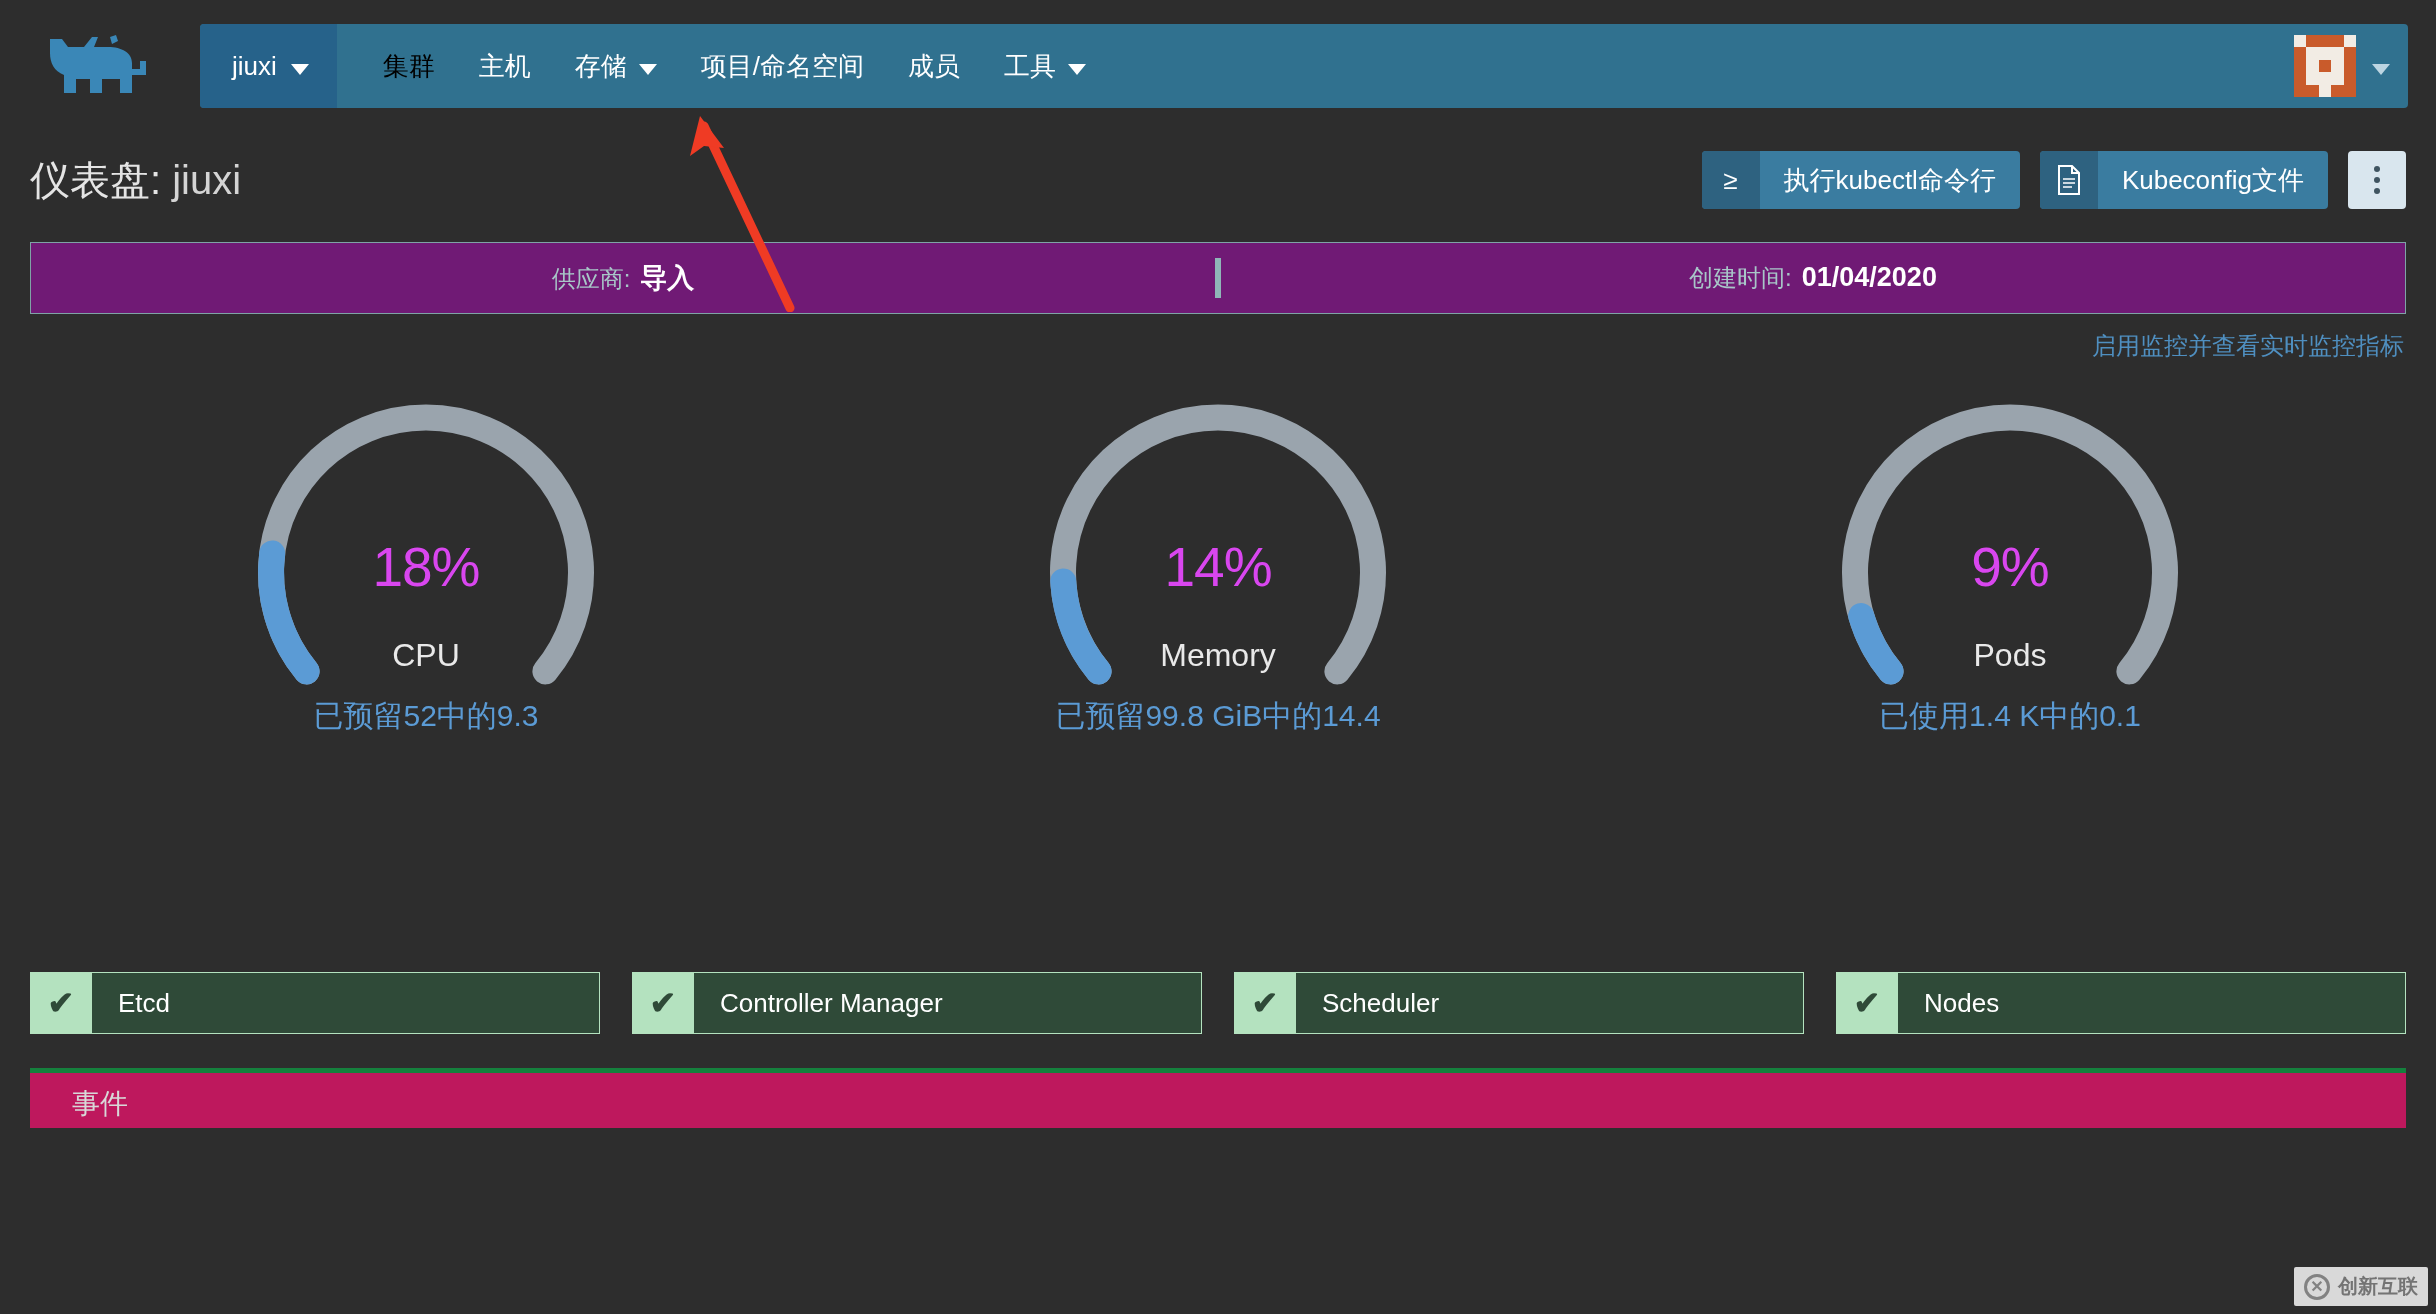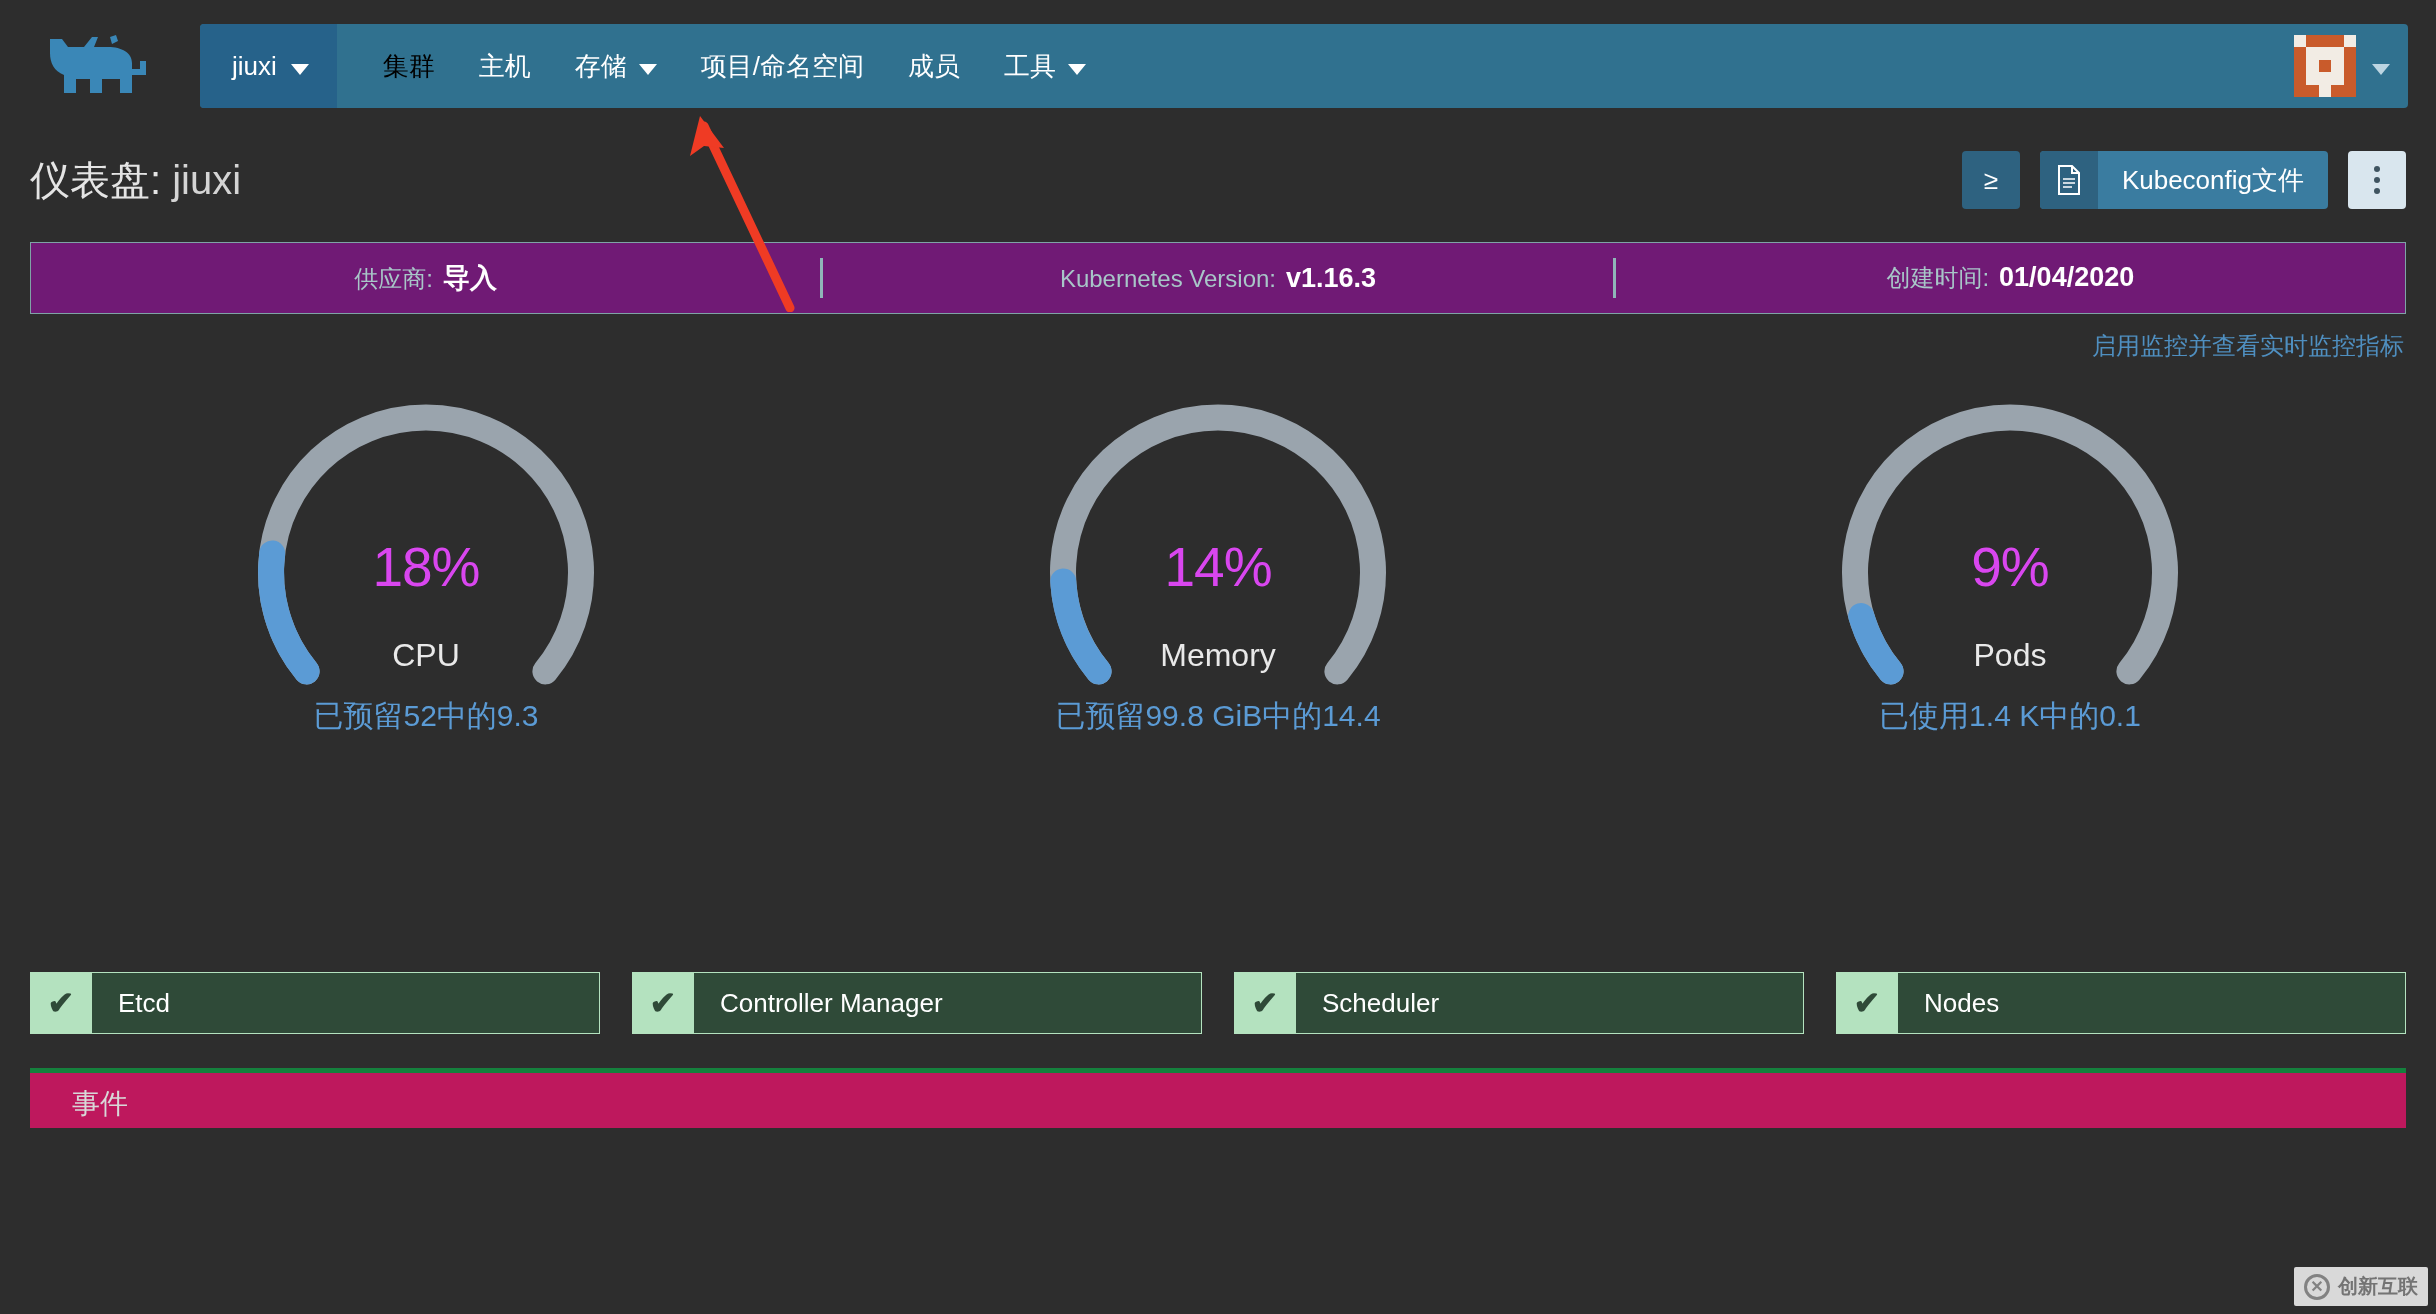--- a/index.html
+++ b/index.html
@@ -304,20 +304,21 @@
 <div class="pagehead">
   <div class="pagetitle">
     <span>仪表盘</span><span>: </span><span class="dim">jiuxi</span>
   </div>
 
   <div class="actions">
     <div class="btn">
       <div class="bico">
         <span>≥</span>
       </div>
+      <div class="blabel">执行kubectl命令行</div>
     </div>
 
     <div class="btn">
       <div class="bico">
         <svg width="24" height="30" viewBox="0 0 24 30">
           <path d="M2 1 h13 l7 7 v21 h-20 z" fill="none" stroke="#ffffff" stroke-width="2"></path>
           <path d="M15 1 v7 h7" fill="none" stroke="#ffffff" stroke-width="2"></path>
           <path d="M6 14 h12 M6 18 h12 M6 22 h9" stroke="#ffffff" stroke-width="1.6"></path>
         </svg>
       </div>
@@ -331,24 +332,20 @@
     </div>
   </div>
 </div>
 
 <div class="infobar">
   <div class="infocell">
     <span class="infolabel">供应商:</span>
     <span class="infoval">导入</span>
   </div>
   <div class="vsep"></div>
-  <div class="infocell">
-    <span class="infolabel">Kubernetes Version:</span>
-    <span class="infoval">v1.16.3</span>
-  </div>
   <div class="vsep"></div>
   <div class="infocell">
     <span class="infolabel">创建时间:</span>
     <span class="infoval">01/04/2020</span>
   </div>
 </div>
 
 <div class="monitorrow">
   <a class="monitorlink">启用监控并查看实时监控指标</a>
 </div>

